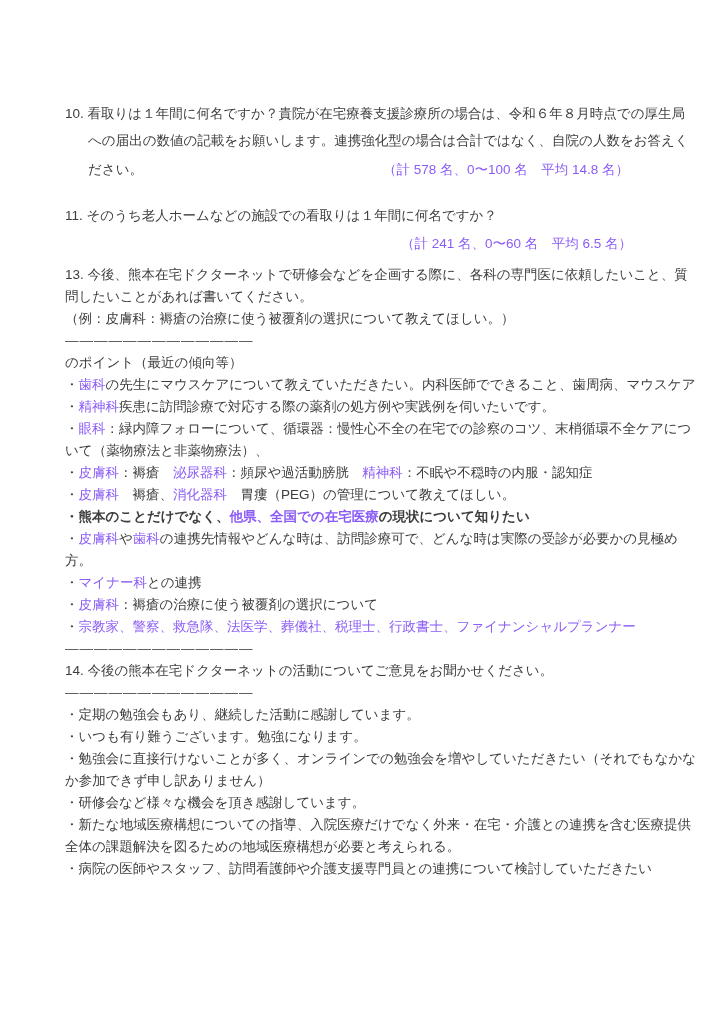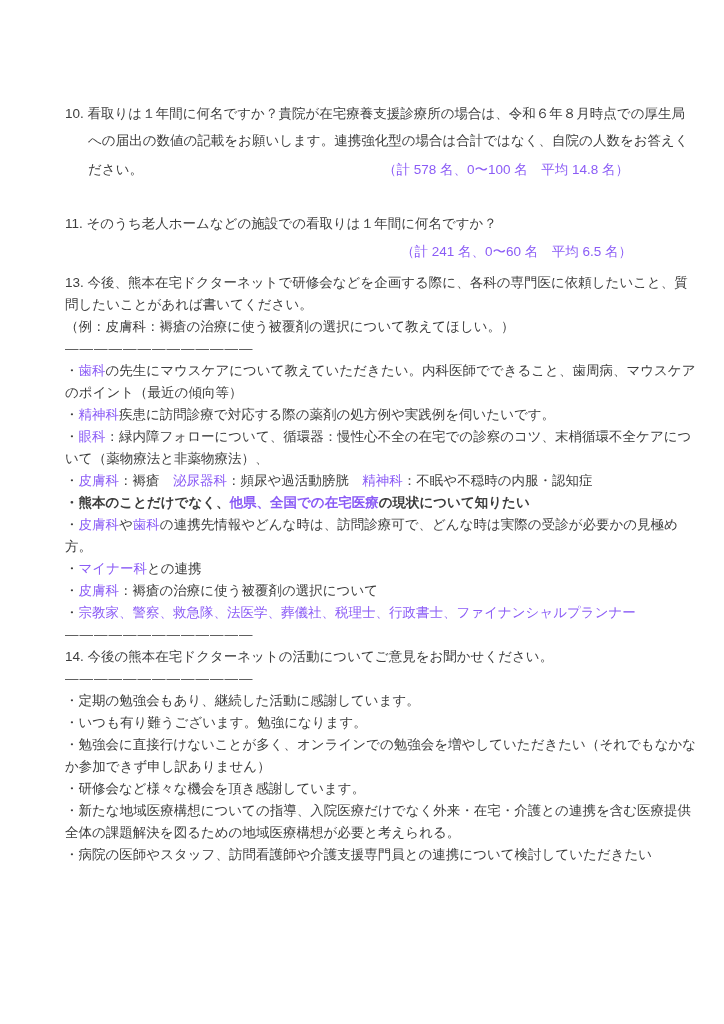--- a/index.html
+++ b/index.html
@@ -42,49 +42,52 @@
       <div class="para">
         <div class="line" style="height: 28px;"><span class="seg">10. 看取りは１年間に何名ですか？貴院が在宅療養支援診療所の場合は、令和６年８月時点での厚生局</span></div>
         <div class="line" style="height: 28px; font-family: Liberation Mono, monospace;">
           <span class="seg" style="position: absolute; left: 23px;">への届出の数値の記載をお願いします。連携強化型の場合は合計ではなく、自院の人数をお答えく</span>
         </div>
         <div class="line" style="height: 28px;">
           <span class="seg" style="position: absolute; left: 23px;">ださい。</span>
           <span class="seg red" style="position: absolute; left: 318px;">（計 578 名、0〜100 名　平均 14.8 名）</span>
         </div>
       </div>
-      <div class="para" style="margin-top: 26px;">
+      <div class="para" style="margin-top: 18px;">
         <div class="line" style="height: 28px;"><span class="seg">11. そのうち老人ホームなどの施設での看取りは１年間に何名ですか？</span></div>
         <div class="line" style="height: 28px;">
           <span class="seg red" style="position: absolute; left: 336px;">（計 241 名、0〜60 名　平均 6.5 名）</span>
         </div>
       </div>
     </div>
     <div class="section" style="line-height: 22px; margin-top: 6px;">
       <div class="para">
         <div class="line" style="height: 22px;"><span class="seg">13. 今後、熊本在宅ドクターネットで研修会などを企画する際に、各科の専門医に依頼したいこと、質</span></div>
         <div class="line" style="height: 22px;"><span class="seg">問したいことがあれば書いてください。</span></div>
         <div class="line" style="height: 22px;"><span class="seg">（例：皮膚科：褥瘡の治療に使う被覆剤の選択について教えてほしい。）</span></div>
       </div>
       <div class="para sep-line">
         <div class="line" style="height: 22px;"><span class="seg">―――――――――――――</span></div>
       </div>
       <div class="para">
+        <div class="line" style="height: 22px;"><span class="seg">のポイント（最近の傾向等）</span></div>
         <div class="line" style="height: 22px;"><span class="seg">・</span><span class="seg red">歯科</span><span class="seg">の先生にマウスケアについて教えていただきたい。内科医師でできること、歯周病、マウスケア</span></div>
-        <div class="line" style="height: 22px;"><span class="seg">のポイント（最近の傾向等）</span></div>
       </div>
       <div class="para">
         <div class="line" style="height: 22px;"><span class="seg">・</span><span class="seg red">精神科</span><span class="seg">疾患に訪問診療で対応する際の薬剤の処方例や実践例を伺いたいです。</span></div>
       </div>
       <div class="para">
         <div class="line" style="height: 22px;"><span class="seg">・</span><span class="seg red">眼科</span><span class="seg">：緑内障フォローについて、循環器：慢性心不全の在宅での診察のコツ、末梢循環不全ケアにつ</span></div>
         <div class="line" style="height: 22px;"><span class="seg">いて（薬物療法と非薬物療法）、</span></div>
       </div>
       <div class="para">
         <div class="line" style="height: 22px;"><span class="seg">・</span><span class="seg red">皮膚科</span><span class="seg">：褥瘡　</span><span class="seg red">泌尿器科</span><span class="seg">：頻尿や過活動膀胱　</span><span class="seg red">精神科</span><span class="seg">：不眠や不穏時の内服・認知症</span></div>
+      </div>
+      <div class="para">
+        <div class="line" style="height: 22px;"><span class="seg">・</span><span class="seg red">皮膚科</span><span class="seg">　褥瘡、</span><span class="seg red">消化器科</span><span class="seg">　胃瘻（PEG）の管理について教えてほしい。</span></div>
       </div>
       <div class="para">
         <div class="line" style="height: 22px; font-weight: bold;"><span class="seg">・熊本のことだけでなく、</span><span class="seg red">他県、全国での在宅医療</span><span class="seg">の現状について知りたい</span></div>
       </div>
       <div class="para">
         <div class="line" style="height: 22px;"><span class="seg">・</span><span class="seg red">皮膚科</span><span class="seg">や</span><span class="seg red">歯科</span><span class="seg">の連携先情報やどんな時は、訪問診療可で、どんな時は実際の受診が必要かの見極め</span></div>
         <div class="line" style="height: 22px;"><span class="seg">方。</span></div>
       </div>
       <div class="para">
         <div class="line" style="height: 22px;"><span class="seg">・</span><span class="seg red">マイナー科</span><span class="seg">との連携</span></div>

